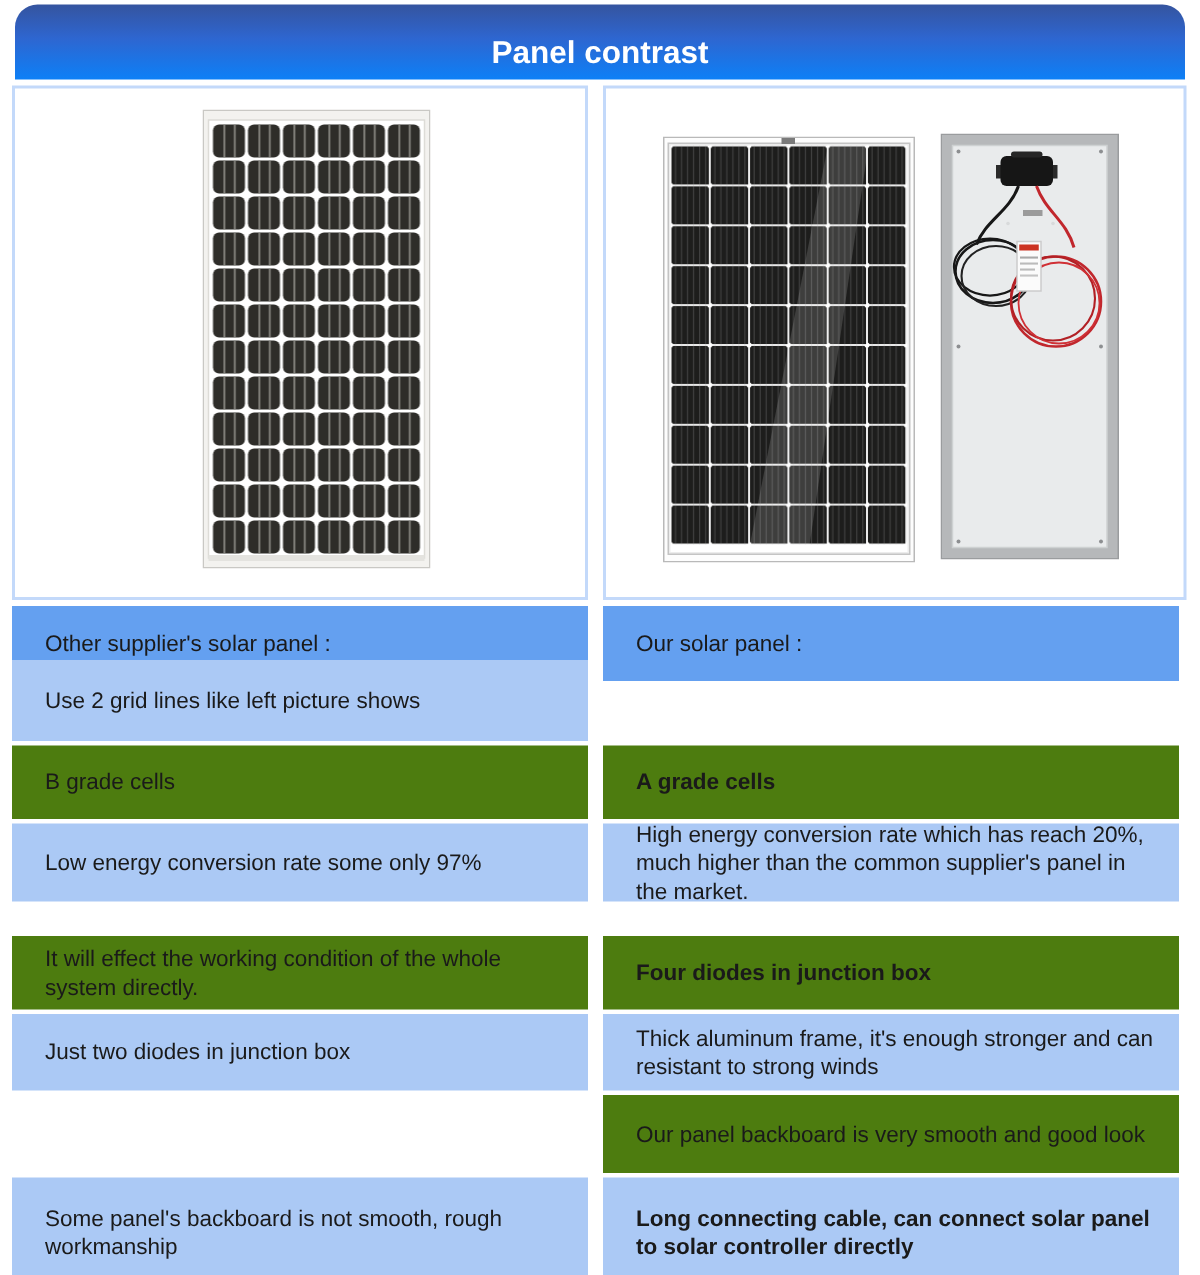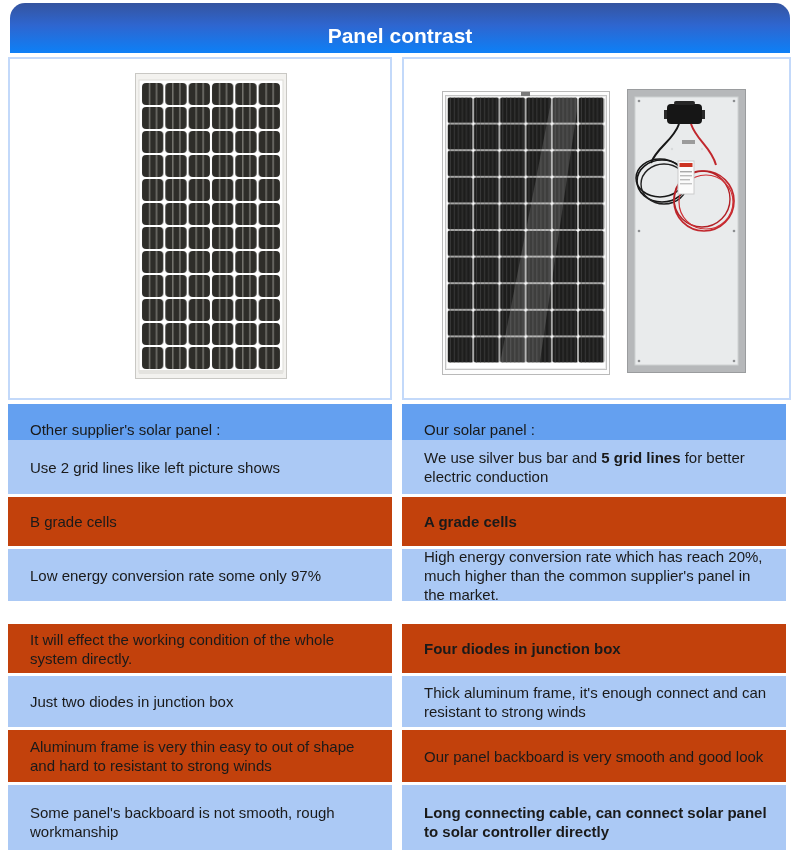--- a/index.html
+++ b/index.html
@@ -23,21 +23,21 @@
   
   .cell{
     position:absolute;display:flex;align-items:center;
     padding:0 14px 0 22px;box-sizing:border-box;
     font-size:15px;line-height:19px;
   }
   .cell.l{left:8px;width:384px;}
   .cell.r{left:402px;width:384px;}
   .bg-dark{background:#64a0f0;}
   .bg-med{background:#abc9f5;}
-  .bg-light{background:#c2410c;}
+  .bg-light{background:#4d7c0f;}
   .bold{font-weight:bold;}
   .r1{top:404px;height:50px;}
   .r2{top:440px;height:54px;}
   .r3{top:497px;height:49px;}
   .r4{top:549px;height:52px;}
   .r5{top:624px;height:49px;}
   .r6{top:676px;height:51px;}
   .r7{top:730px;height:52px;}
   .r8{top:785px;height:73px;}
 </style>
@@ -127,23 +127,20 @@
   <div class="cell l r1 bg-dark">
     <span>Other supplier's solar panel :</span>
   </div>
   <div class="cell r r1 bg-dark">
     <span>Our solar panel :</span>
   </div>
 
   <div class="cell l r2 bg-med">
     <span>Use 2 grid lines like left picture shows</span>
   </div>
-  <div class="cell r r2 bg-med">
-    <span><span>We use silver bus bar and </span><span class="bold">5 grid lines</span><span> for better electric conduction</span></span>
-  </div>
 
   <div class="cell l r3 bg-light">
     <span>B grade cells</span>
   </div>
   <div class="cell r r3 bg-light bold">
     <span>A grade cells</span>
   </div>
 
   <div class="cell l r4 bg-med">
     <span>Low energy conversion rate some only 97%</span>
@@ -156,26 +153,23 @@
     <span>Four diodes in junction box</span>
   </div>
   <div class="cell l r5 bg-light">
     <span>It will effect the working condition of the whole system directly.</span>
   </div>
 
   <div class="cell l r6 bg-med">
     <span>Just two diodes in junction box</span>
   </div>
   <div class="cell r r6 bg-med">
-    <span>Thick aluminum frame, it's enough connect and can resistant to strong winds</span>
+    <span>Thick aluminum frame, it's enough stronger and can resistant to strong winds</span>
   </div>
 
-  <div class="cell l r7 bg-light">
-    <span>Aluminum frame is very thin easy to out of shape and hard to resistant to strong winds</span>
-  </div>
   <div class="cell r r7 bg-light">
     <span>Our panel backboard is very smooth and good look</span>
   </div>
 
   <div class="cell l r8 bg-med">
     <span>Some panel's backboard is not smooth, rough workmanship</span>
   </div>
   <div class="cell r r8 bg-med bold">
     <span>Long connecting cable, can connect solar panel to solar controller directly</span>
   </div>

